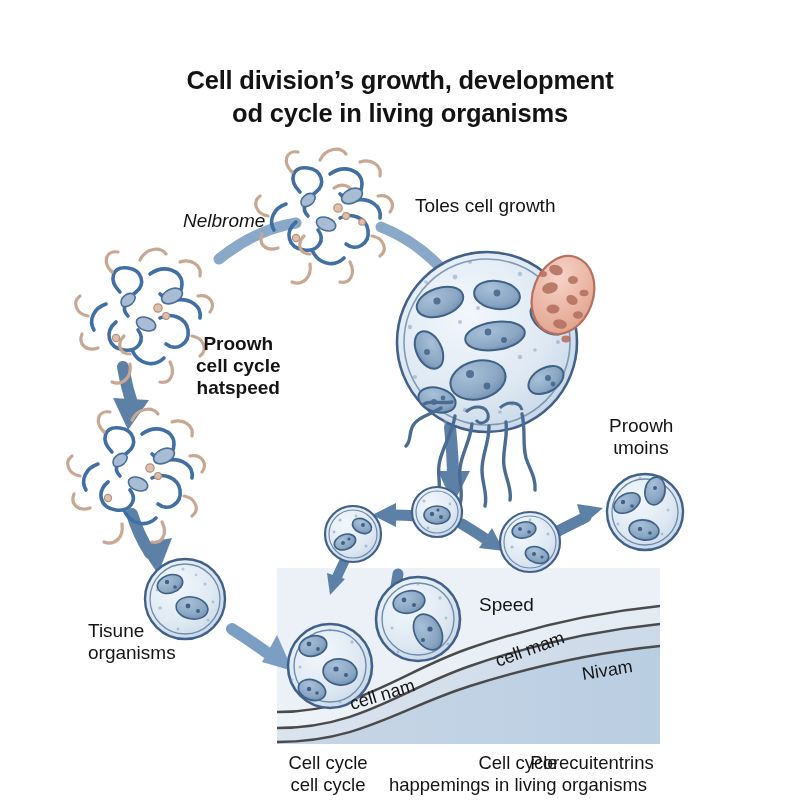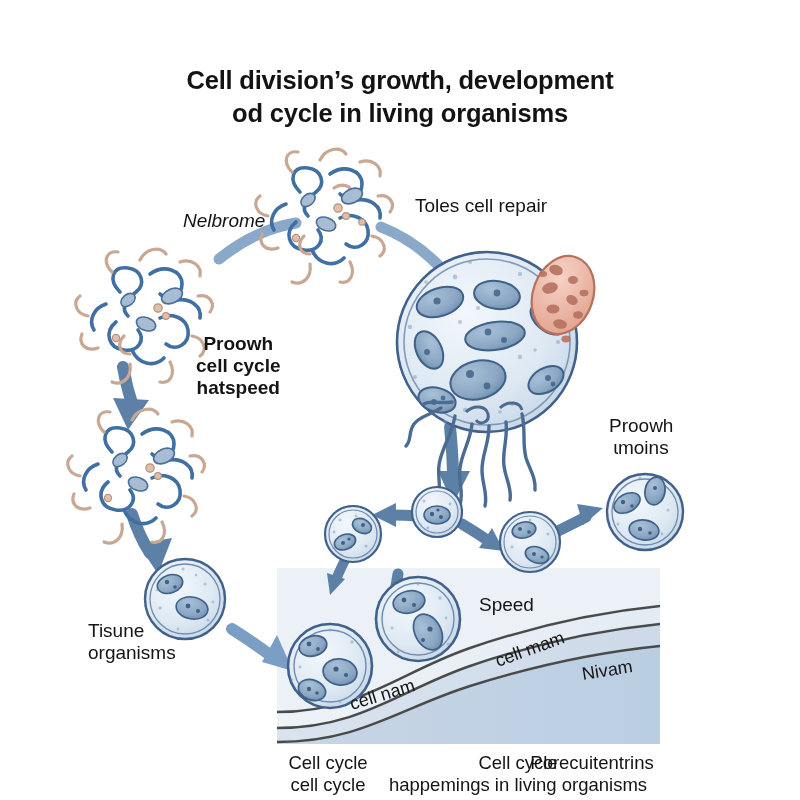--- a/index.html
+++ b/index.html
@@ -458,21 +458,21 @@
       </g>
     </g>
 
     <text x="352" y="698" transform="rotate(-17 352 698)" font-family="Liberation Sans, sans-serif" font-size="18" fill="#141414">cell nam</text>
     <text x="498" y="655" transform="rotate(-20 498 655)" font-family="Liberation Sans, sans-serif" font-size="18" fill="#141414">cell mam</text>
     <text x="583" y="668" transform="rotate(-9 583 668)" font-family="Liberation Sans, sans-serif" font-size="18" fill="#141414">Nivam</text>
   </svg>
 
   <div class="lbl" style="left:183px;top:198px;font-style:italic;">Nelbrome</div>
 
-  <div class="lbl" style="left:415px;top:183px;">Toles cell repair</div>
+  <div class="lbl" style="left:415px;top:183px;">Toles cell growth</div>
 
   <div class="lbl c" style="left:196px;top:321px;font-weight:bold;">Proowh
 cell cycle
 hatspeed</div>
 
   <div class="lbl" style="left:88px;top:608px;">Tisune
 organisms</div>
 
   <div class="lbl c" style="left:609px;top:403px;">Proowh
 ɩmoins</div>

